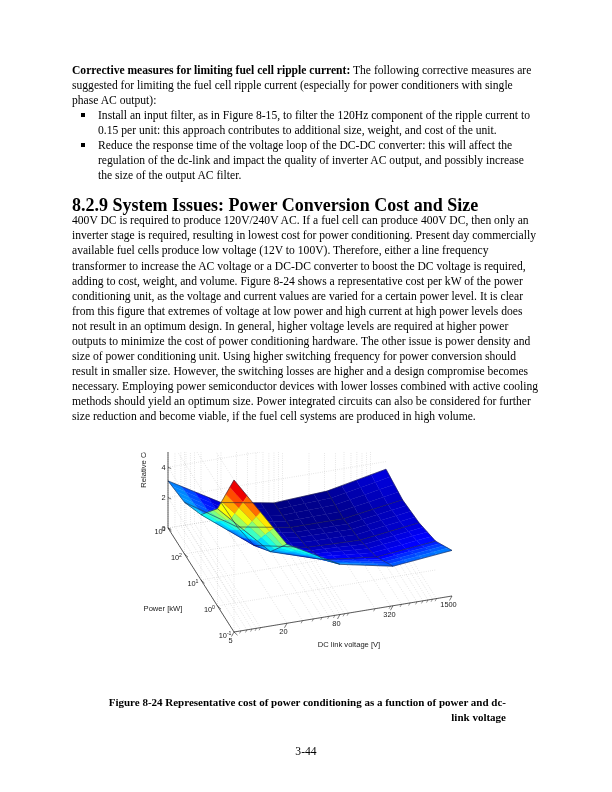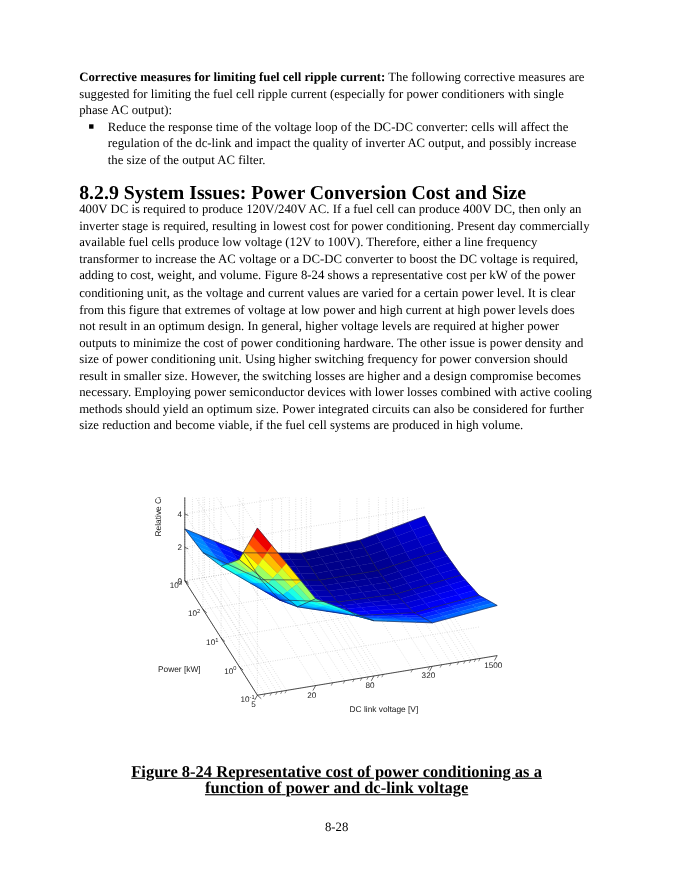--- a/index.html
+++ b/index.html
@@ -74,25 +74,24 @@
     text-align: center;
   }
   .figure-plot {
     display: block;
     margin: 0 auto;
   }
   .figure-caption {
     margin: 0 auto;
     width: 400px;
     padding-top: 15px;
-    font-size: 15px;
+    font-size: 11px;
     line-height: 15.2px;
     font-weight: bold;
-    text-align: center;
-    text-decoration: underline;
+    text-align: right;
   }
   .page-number {
     position: absolute;
     left: 0;
     top: 745px;
     width: 612px;
     text-align: center;
     font-size: 11.6px;
   }
   .axis-text {
@@ -106,21 +105,22 @@
 </head>
 <body>
 
 <div class="page">
 
   <div class="content">
 
     <p class="body"><span class="lead-label">Corrective measures for limiting fuel cell ripple current:</span><span> The following corrective measures are suggested for limiting the fuel cell ripple current (especially for power conditioners with single phase AC output):</span></p>
 
     <ul class="bullets">
-      <li><span class="marker"></span><span>Reduce the response time of the voltage loop of the DC-DC converter: cells will affect the regulation of the dc-link and impact the quality of inverter AC output, and possibly increase the size of the output AC filter.</span></li>
+      <li><span class="marker"></span><span>Install an input filter, as in Figure 8-15, to filter the 120Hz component of the ripple current to 0.15 per unit: this approach contributes to additional size, weight, and cost of the unit.</span></li>
+      <li><span class="marker"></span><span>Reduce the response time of the voltage loop of the DC-DC converter: this will affect the regulation of the dc-link and impact the quality of inverter AC output, and possibly increase the size of the output AC filter.</span></li>
     </ul>
 
     <div class="sec-gap"></div>
 
     <h2 class="section">8.2.9 System Issues: Power Conversion Cost and Size</h2>
 
     <p class="body">400V DC is required to produce 120V/240V AC. If a fuel cell can produce 400V DC, then only an inverter stage is required, resulting in lowest cost for power conditioning. Present day commercially available fuel cells produce low voltage (12V to 100V).  Therefore, either a line frequency transformer to increase the AC voltage or a DC-DC converter to boost the DC voltage is required, adding to cost, weight, and volume. Figure 8-24 shows a representative cost per kW of the power conditioning unit, as the voltage and current values are varied for a certain power level. It is clear from this figure that extremes of voltage at low power and high current at high power levels does not result in an optimum design. In general, higher voltage levels are required at higher power outputs to minimize the cost of power conditioning hardware. The other issue is power density and size of power conditioning unit. Using higher switching frequency for power conversion should result in smaller size. However, the switching losses are higher and a design compromise becomes necessary. Employing power semiconductor devices with lower losses combined with active cooling methods should yield an optimum size. Power integrated circuits can also be considered for further size reduction and become viable, if the fuel cell systems are produced in high volume.</p>
 
   </div>
 
@@ -536,15 +536,15 @@
         </g>
       </svg>
 
     <div class="figure-caption">
       <span>Figure 8-24 Representative cost of power conditioning as a function of</span>
       <span>power and dc-link voltage</span>
     </div>
 
   </div>
 
-  <div class="page-number">8-28</div>
+  <div class="page-number">3-44</div>
 
 </div>
 
 </body></html>

